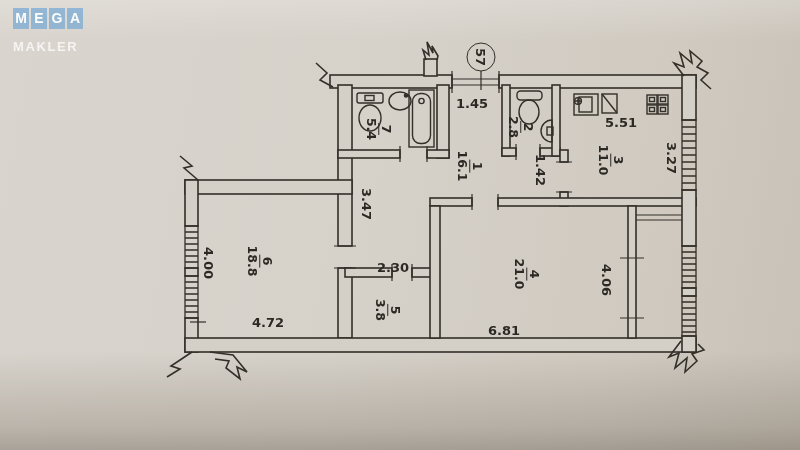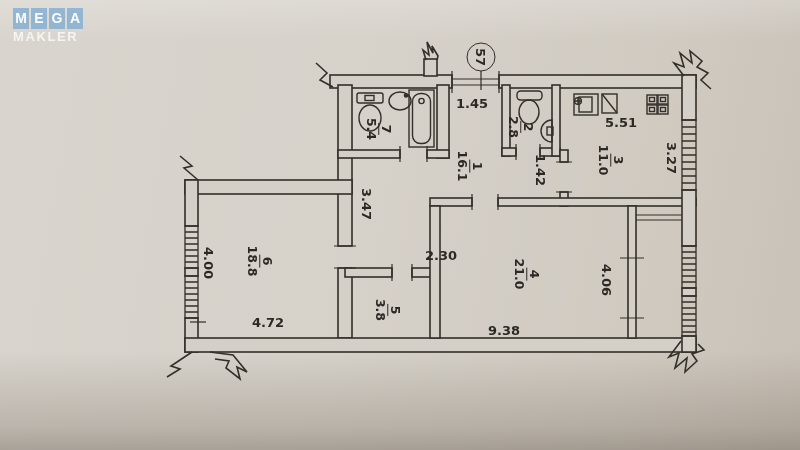--- a/index.html
+++ b/index.html
@@ -10,21 +10,21 @@
       linear-gradient(180deg, rgba(255,255,255,.20) 0%, rgba(255,255,255,0) 9%),
       linear-gradient(180deg, rgba(0,0,0,0) 78%, rgba(66,55,40,.20) 95%, rgba(58,48,35,.30) 100%),
       linear-gradient(100deg,#d9d4cd 0%,#d6d1c9 45%,#d0cac1 78%,#c8c1b7 100%);
   }
   svg.plan{position:absolute;left:0;top:0;}
   
   .logo{position:absolute;left:13px;top:8px;}
   .logo-row{display:flex;gap:2px;}
   .tile{width:16px;height:21px;background:#8db4d3;color:#fff;
         font:700 14px/21px "Liberation Sans",sans-serif;text-align:center;opacity:.93;}
-  .logo-sub{margin-top:0;color:rgba(255,255,255,.75);
+  .logo-sub{margin-top:10px;color:rgba(255,255,255,.75);
         font:600 13px "Liberation Sans",sans-serif;letter-spacing:1.6px;}
   
   .dim{position:absolute;color:#2c2924;font-weight:600;font-size:13px;
        white-space:nowrap;transform:translate(-50%,-50%);}
   .dim.v{transform:translate(-50%,-50%) rotate(90deg);}
   .room-label{position:absolute;display:flex;flex-direction:column;align-items:center;
        color:#2c2924;font-weight:600;font-size:12.5px;line-height:1.1;
        transform:translate(-50%,-50%) rotate(90deg);}
   .room-label .rn{border-bottom:1.4px solid #2c2924;padding:0 2px;}
   .unit{position:absolute;left:481px;top:57px;width:27px;height:27px;
@@ -191,19 +191,19 @@
   <div class="room-label" style="left:527px;top:274px;">
     <span class="rn">4</span>
     <span>21.0</span>
   </div>
 
   <div class="dim" style="left:472px;top:103px;">1.45</div>
   <div class="dim" style="left:621px;top:122px;">5.51</div>
   <div class="dim v" style="left:540px;top:170px;">1.42</div>
   <div class="dim v" style="left:671px;top:158px;">3.27</div>
   <div class="dim v" style="left:366px;top:204px;">3.47</div>
-  <div class="dim" style="left:393px;top:255px;margin-left:48px;">2.30</div>
+  <div class="dim" style="left:393px;top:267px;">2.30</div>
   <div class="dim v" style="left:208px;top:263px;">4.00</div>
   <div class="dim" style="left:268px;top:322px;">4.72</div>
-  <div class="dim" style="left:504px;top:330px;">9.38</div>
+  <div class="dim" style="left:504px;top:330px;">6.81</div>
   <div class="dim v" style="left:606px;top:280px;">4.06</div>
 
 </div>
 
 </body></html>

